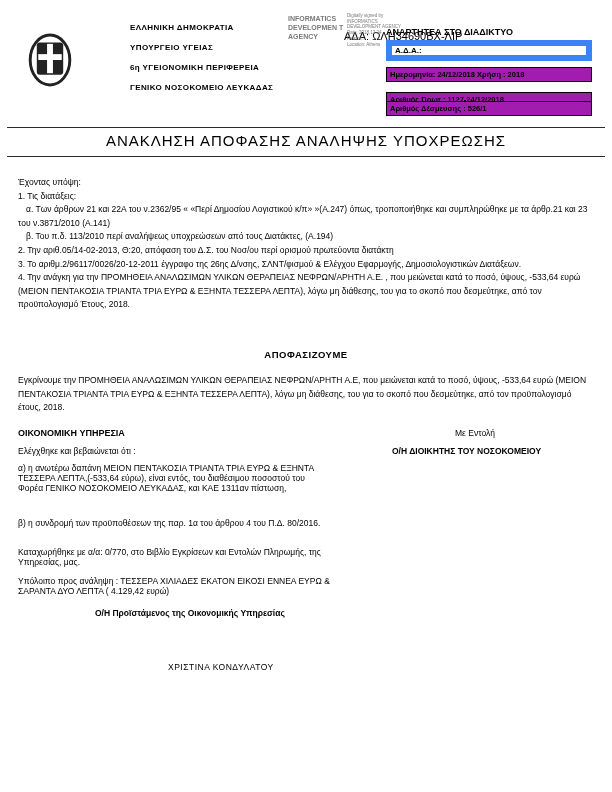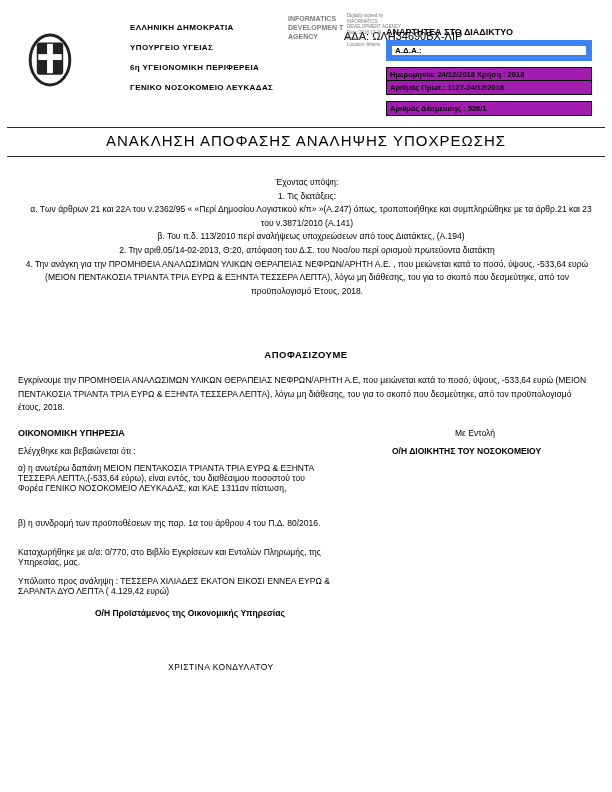--- a/index.html
+++ b/index.html
@@ -16,27 +16,27 @@
   .hdr1 { top:23px; } .hdr2 { top:43px; } .hdr3 { top:63px; } .hdr4 { top:83px; }
   .stamp-agency { left:288px; top:14px; width:58px; font-size:7px; font-weight:bold;
                   color:#7a7a7a; line-height:9px; }
   .stamp-sig { left:347px; top:13px; width:82px; font-size:4.5px; color:#7a7a7a;
                line-height:5.7px; white-space:pre-line; }
   .anartitea { left:386px; top:27px; font-size:9px; font-weight:bold; }
   .ada-box { left:386px; top:40px; width:206px; height:21px; border:6px solid #3b82f6;
              font-size:8px; font-weight:bold; padding:0 3px; box-sizing:border-box; }
   .meta-box { left:386px; width:206px; border:1px solid #000; font-size:7.5px;
               font-weight:bold; padding:2px 3px; box-sizing:border-box; background:#a21caf; }
-  .mb1 { top:67px; } .mb2 { top:80px; } .mb3 { top:101px; }
+  .mb1 { top:67px; } .mb2 { top:92px; } .mb3 { top:101px; }
   .rule { left:7px; width:598px; border-top:1.5px solid #2a2a2a; height:0; }
   .rule-a { top:127px; } .rule-b { top:156px; }
   .title { left:0; width:612px; top:132px; text-align:center; font-size:15px;
            letter-spacing:1px; }
   .bodytext { font-size:8.5px; line-height:13.6px; }
-  .preamble { left:18px; top:176px; width:578px;text-align:center; }
+  .preamble { left:18px; top:176px; width:578px; }
   .preamble p, .pointblock p { margin:0; }
   .ind { text-indent:8px; }
   .decide-heading { left:0; width:612px; top:349px; text-align:center; font-weight:bold;
                     font-size:9.5px; letter-spacing:.5px; }
   .decision { left:18px; top:374px; width:578px; }
   .fin-heading { left:18px; top:428px; font-weight:bold; font-size:9px; }
   .by-order { left:455px; top:428px; font-size:8.5px; }
   .verified { left:18px; top:446px; font-size:8.5px; }
   .commander { left:392px; top:446px; font-weight:bold; font-size:8.5px; }
   .pointblock { width:312px; font-size:8.5px; line-height:10px; }
@@ -87,20 +87,21 @@
   <div class="abs rule rule-a"></div>
   <div class="abs title">ΑΝΑΚΛΗΣΗ ΑΠΟΦΑΣΗΣ ΑΝΑΛΗΨΗΣ ΥΠΟΧΡΕΩΣΗΣ</div>
   <div class="abs rule rule-b"></div>
 
   <div class="abs preamble bodytext">
     <p>Έχοντας υπόψη:</p>
     <p>1. Τις διατάξεις:</p>
     <p class="ind">α. Των άρθρων 21 και 22Α του ν.2362/95 « «Περί Δημοσίου Λογιστικού κ/π» »(Α.247) όπως, τροποποιήθηκε και συμπληρώθηκε με τα άρθρ.21 και 23 του ν.3871/2010 (Α.141)</p>
     <p class="ind">β. Του π.δ. 113/2010 περί αναλήψεως υποχρεώσεων από τους Διατάκτες, (Α.194)</p>
     <p>2. Την αριθ.05/14-02-2013, Θ:20, απόφαση του Δ.Σ. του Νοσ/ου περί ορισμού πρωτεύοντα διατάκτη</p>
+    <p>3. Το αριθμ.2/96117/0026/20-12-2011 έγγραφο της 26ης Δ/νσης, ΣΛΝΤ/φισμού &amp; Ελέγχου Εφαρμογής, Δημοσιολογιστικών Διατάξεων.</p>
     <p>4. Την ανάγκη για την ΠΡΟΜΗΘΕΙΑ ΑΝΑΛΩΣΙΜΩΝ ΥΛΙΚΩΝ ΘΕΡΑΠΕΙΑΣ ΝΕΦΡΩΝ/ΑΡΗΤΗ Α.Ε. , που μειώνεται κατά το ποσό, ύψους, -533,64 ευρώ (ΜΕΙΟΝ ΠΕΝΤΑΚΟΣΙΑ ΤΡΙΑΝΤΑ ΤΡΙΑ ΕΥΡΩ &amp; ΕΞΗΝΤΑ ΤΕΣΣΕΡΑ ΛΕΠΤΑ), λόγω μη διάθεσης, του για το σκοπό που δεσμεύτηκε, από τον προϋπολογισμό Έτους, 2018.</p>
   </div>
 
   <div class="abs decide-heading">ΑΠΟΦΑΣΙΖΟΥΜΕ</div>
   <div class="abs decision bodytext">Εγκρίνουμε την ΠΡΟΜΗΘΕΙΑ ΑΝΑΛΩΣΙΜΩΝ ΥΛΙΚΩΝ ΘΕΡΑΠΕΙΑΣ ΝΕΦΡΩΝ/ΑΡΗΤΗ Α.Ε, που μειώνεται κατά το ποσό, ύψους, -533,64 ευρώ (ΜΕΙΟΝ ΠΕΝΤΑΚΟΣΙΑ ΤΡΙΑΝΤΑ ΤΡΙΑ ΕΥΡΩ &amp; ΕΞΗΝΤΑ ΤΕΣΣΕΡΑ ΛΕΠΤΑ), λόγω μη διάθεσης, του για το σκοπό που δεσμεύτηκε, από τον προϋπολογισμό έτους, 2018.</div>
 
   <div class="abs fin-heading">ΟΙΚΟΝΟΜΙΚΗ ΥΠΗΡΕΣΙΑ</div>
   <div class="abs by-order">Με Εντολή</div>
   <div class="abs verified">Ελέγχθηκε και βεβαιώνεται ότι :</div>
   <div class="abs commander">Ο/Η ΔΙΟΙΚΗΤΗΣ ΤΟΥ ΝΟΣΟΚΟΜΕΙΟΥ</div>

